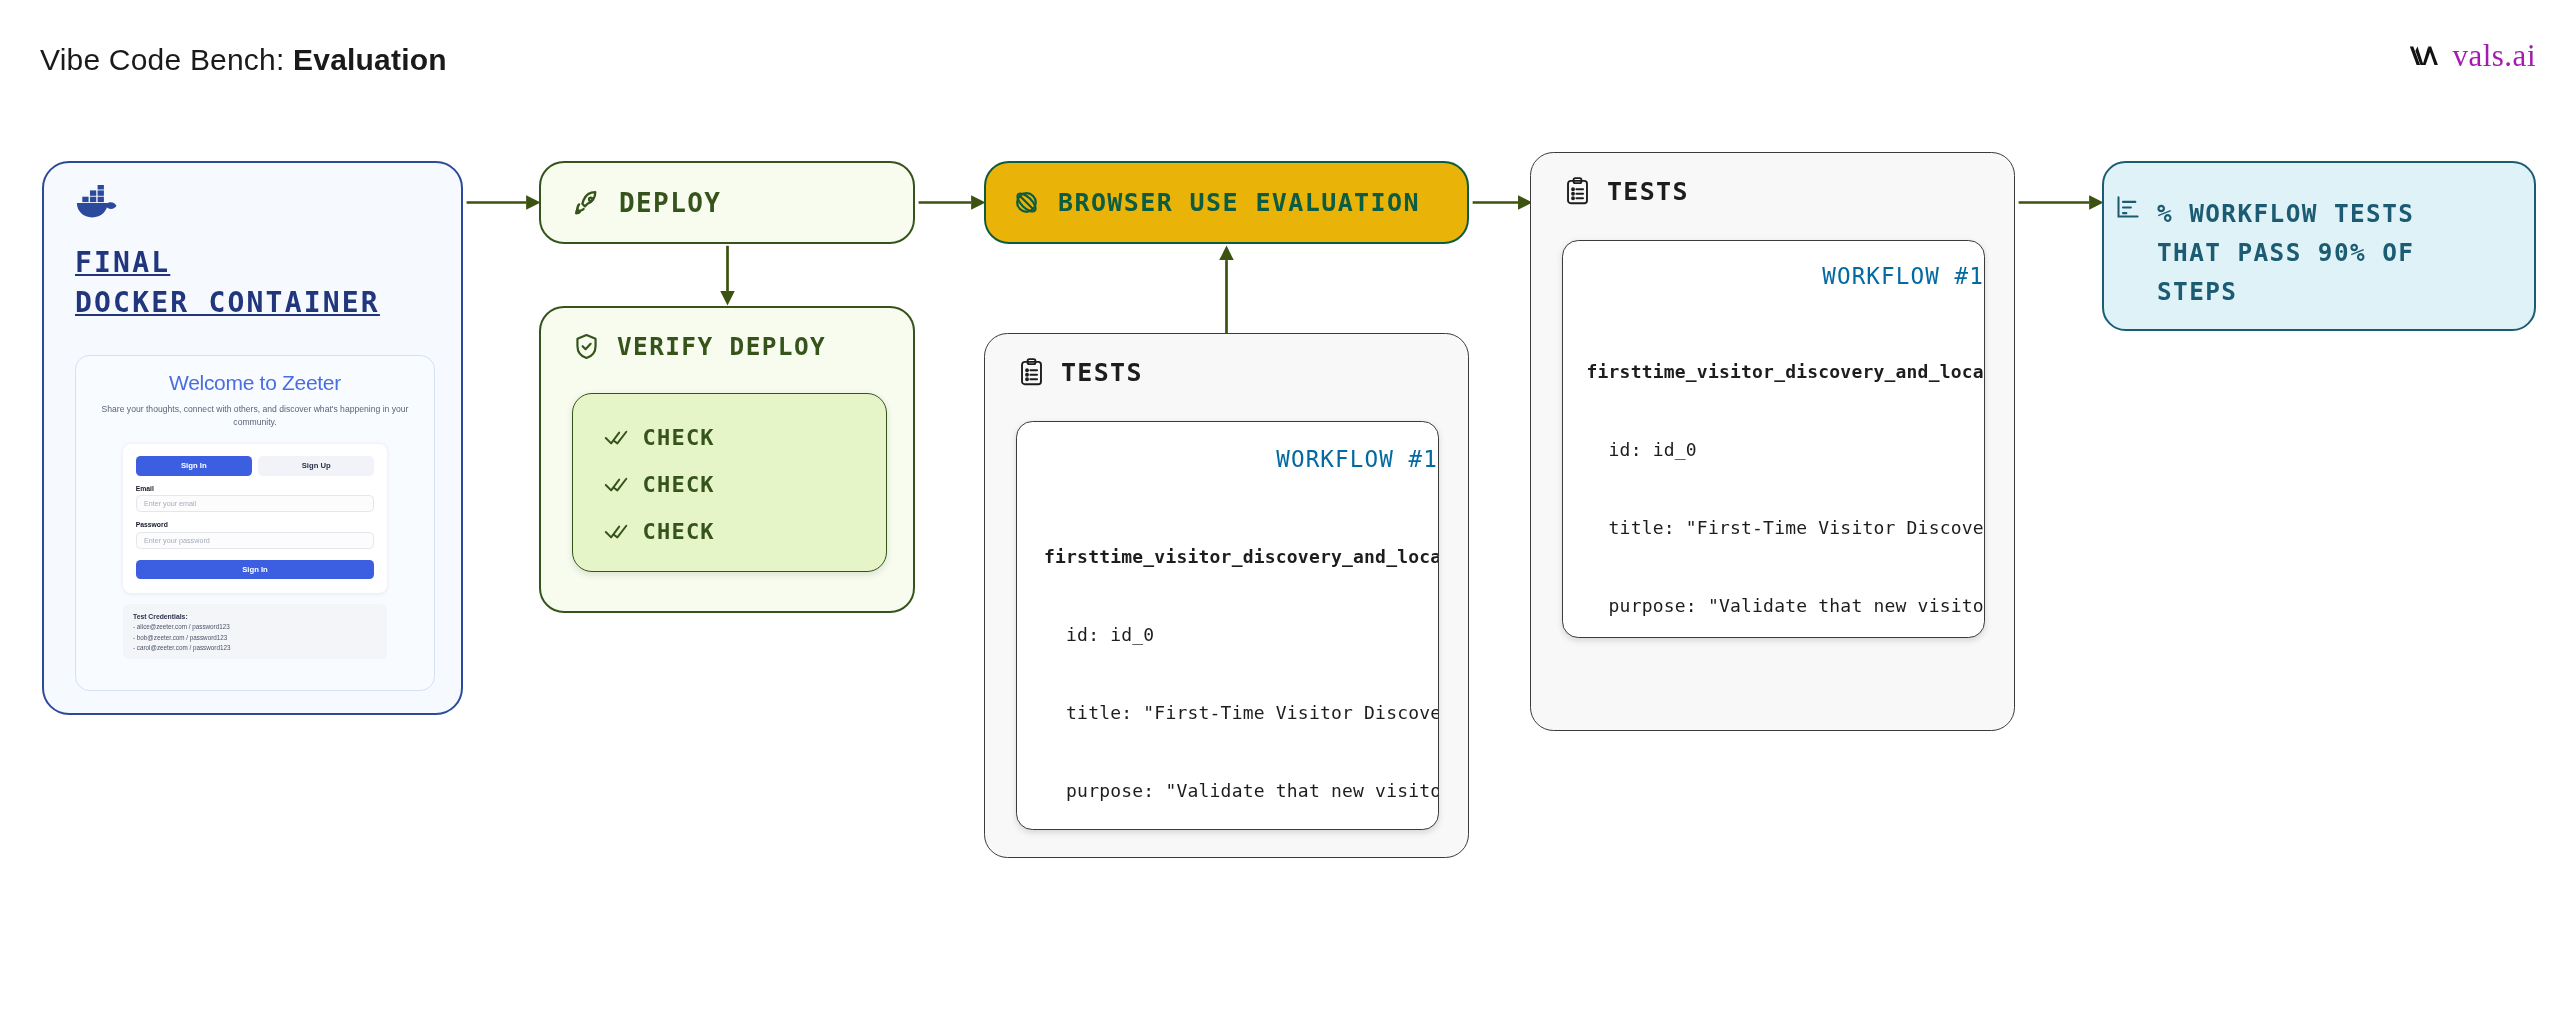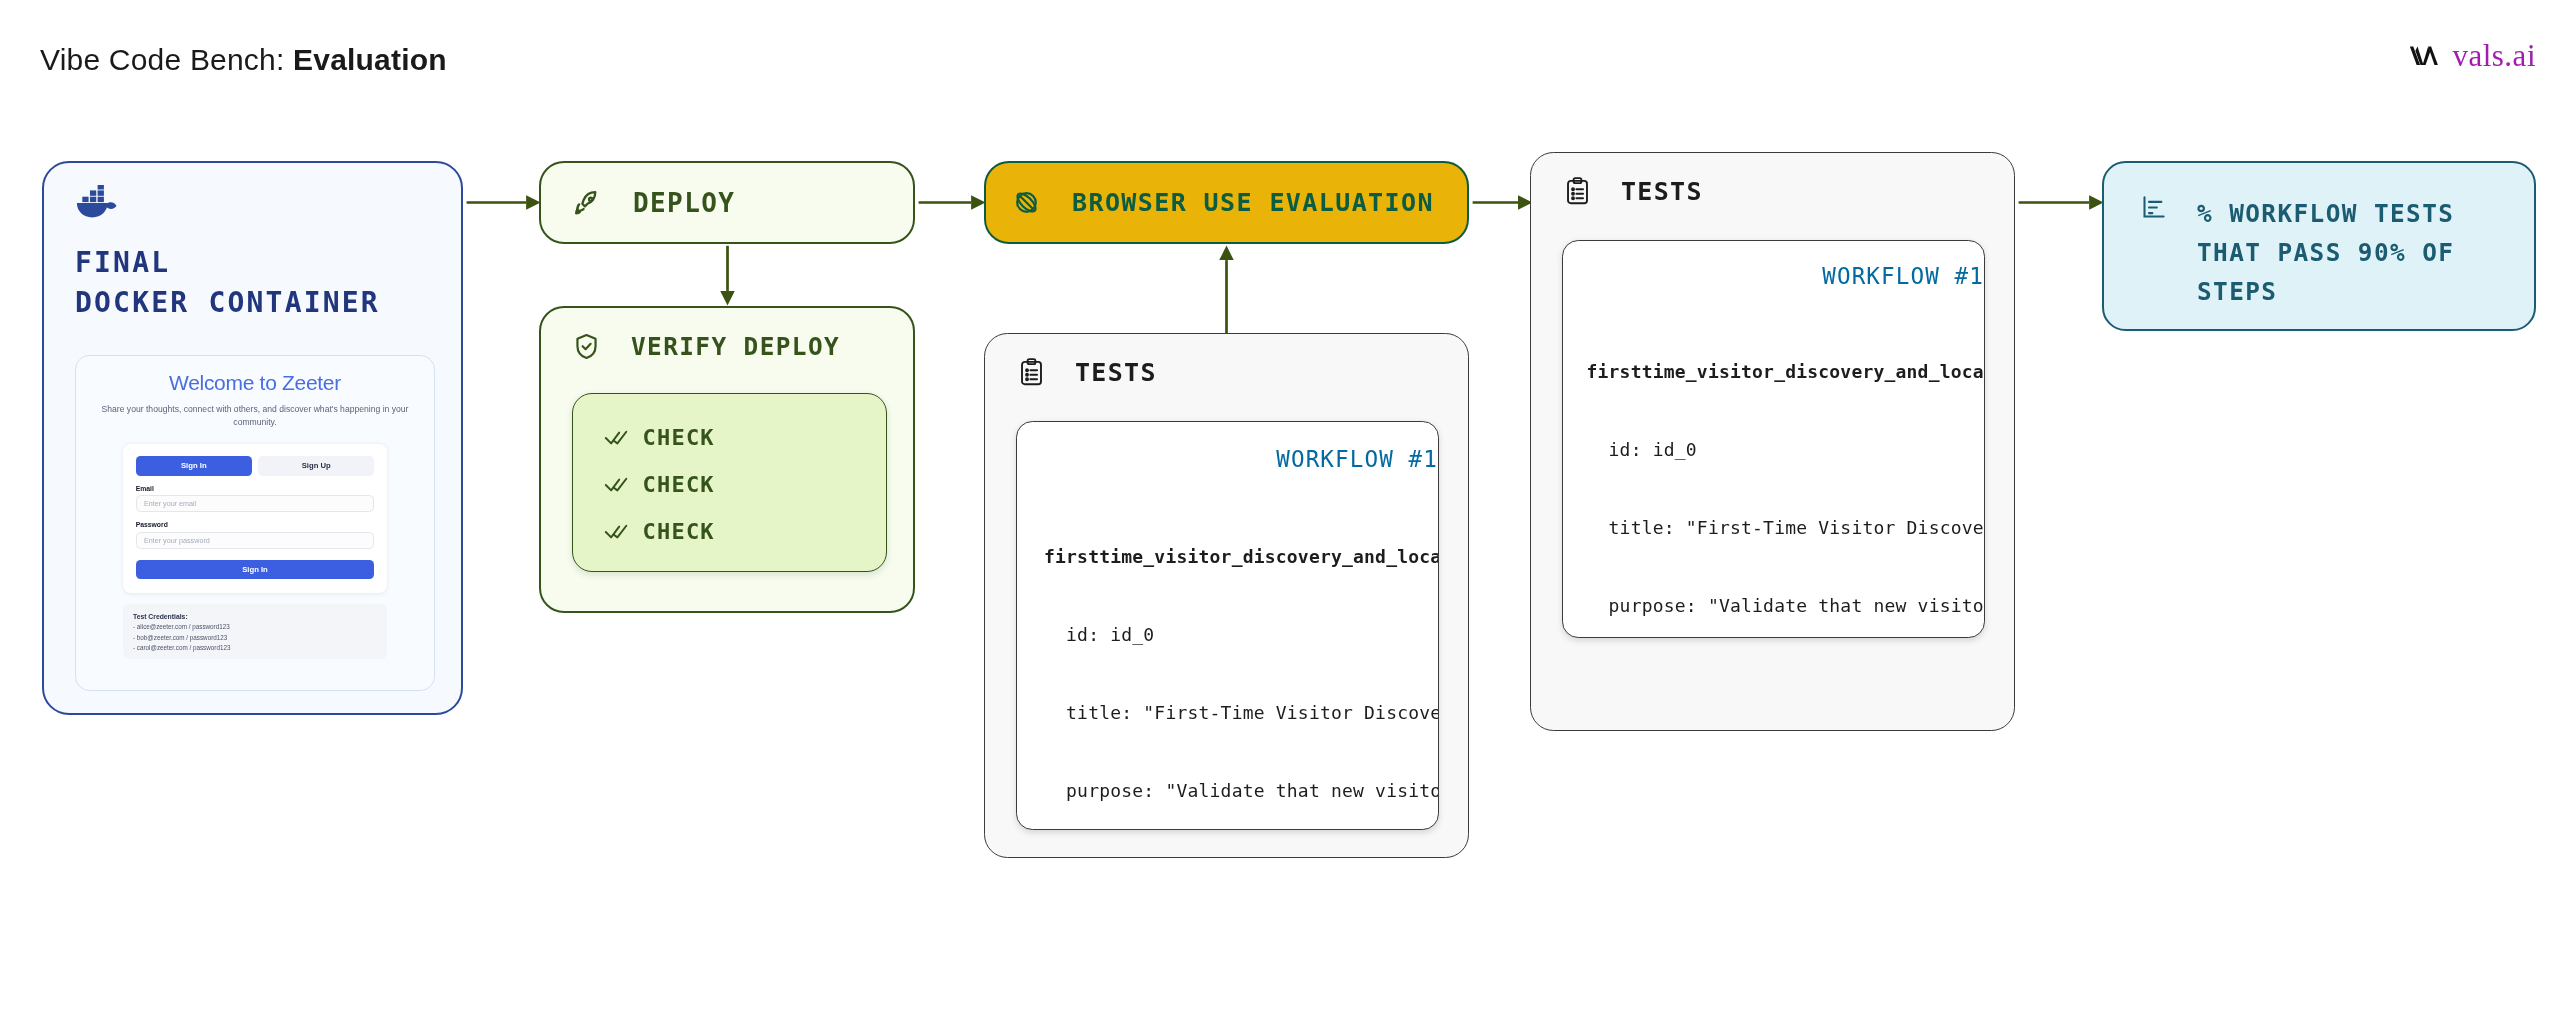--- a/index.html
+++ b/index.html
@@ -19,36 +19,36 @@
   }
   .page-title b { font-weight: 700; }
 
   .brand { position: absolute; right: 40px; top: 38px; display: flex; align-items: center; gap: 9px; }
   .brand-mark { width: 34px; height: 23.5px; display: block; }
   .brand-text { font-family: "Liberation Serif", serif; font-size: 31px; color: #a21caf; letter-spacing: 0.5px; }
 
   
   .node { position: absolute; border-radius: 23.5px; }
   .node-head {
-    display: flex; align-items: center; gap: 30px;
+    display: flex; align-items: center; gap: 16px;
     font-family: "DejaVu Sans Mono", monospace;
     font-weight: 700; letter-spacing: 1.4px;
   }
   .ico { flex: 0 0 auto; display: block; }
 
   
   #docker-node {
     left: 42px; top: 161px; width: 421px; height: 554px;
     background: #f6f9fe; border: 2.7px solid #2b4a9b; border-radius: 27px;
   }
   #docker-logo { position: absolute; left: 31px; top: 22px; }
   #docker-title {
     position: absolute; left: 31px; top: 80px;
     font-family: "DejaVu Sans Mono", monospace; font-weight: 700;
-    font-size: 28px; line-height: 40px; color: #22367e; letter-spacing: 2.2px;
+    font-size: 28px; line-height: 40px; color: #22367e; letter-spacing: 2.2px; text-decoration: underline;
   }
   #zeeter-card {
     position: absolute; left: 31px; top: 192px; width: 360px; height: 336px;
     background: #f8fbff; border: 1.4px solid #d5e0f2; border-radius: 14.5px;
     overflow: hidden;
   }
   .z-h1 { margin-top: 15.4px; text-align: center; font-size: 21px; font-weight: 400; color: #4a6ee0; letter-spacing: -0.3px; }
   .z-sub { margin: 8.1px 23.5px 0; text-align: center; font-size: 8.6px; line-height: 12.7px; color: #5b6478; }
   .z-form {
     margin: 15.4px 47px 0; background: #ffffff; border-radius: 8.1px; padding: 11.8px 12.7px 13.6px;
@@ -127,21 +127,21 @@
   #tests-mid .wf-card { left: 31px; top: 87px; width: 423px; height: 409px; padding: 23.5px 0 0 27px; }
 
   #tests-right { left: 1530px; top: 152px; width: 485px; height: 579px; }
   #tests-right .wf-card { left: 31px; top: 87px; width: 423px; height: 398px; padding: 22px 0 0 23.5px; }
 
   
   #result-node {
     left: 2102px; top: 161px; width: 434px; height: 170px;
     background: #dff2f7; border: 2.3px solid #1b5c72; border-radius: 23.5px;
   }
-  #result-node .node-head { align-items: flex-start; padding: 31px 0 0 36px; }
+  #result-node .node-head { align-items: flex-start; padding: 31px 0 0 10px; }
   #result-text {
     font-family: "DejaVu Sans Mono", monospace; font-weight: 700;
     font-size: 24.4px; line-height: 39px; color: #1b5c72; letter-spacing: 1.4px;
   }
 
   
   .arrow { position: absolute; overflow: visible; }
 </style>
 </head>
 <body>

